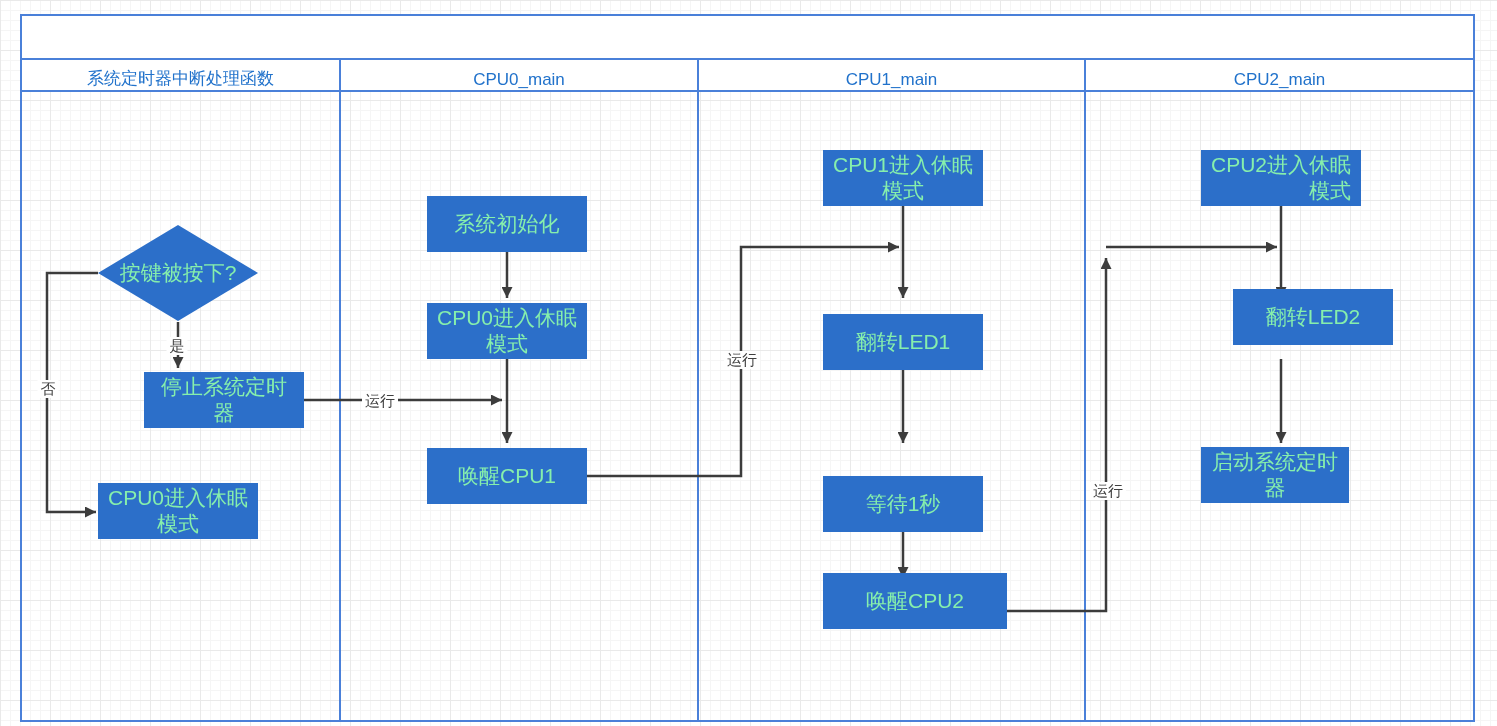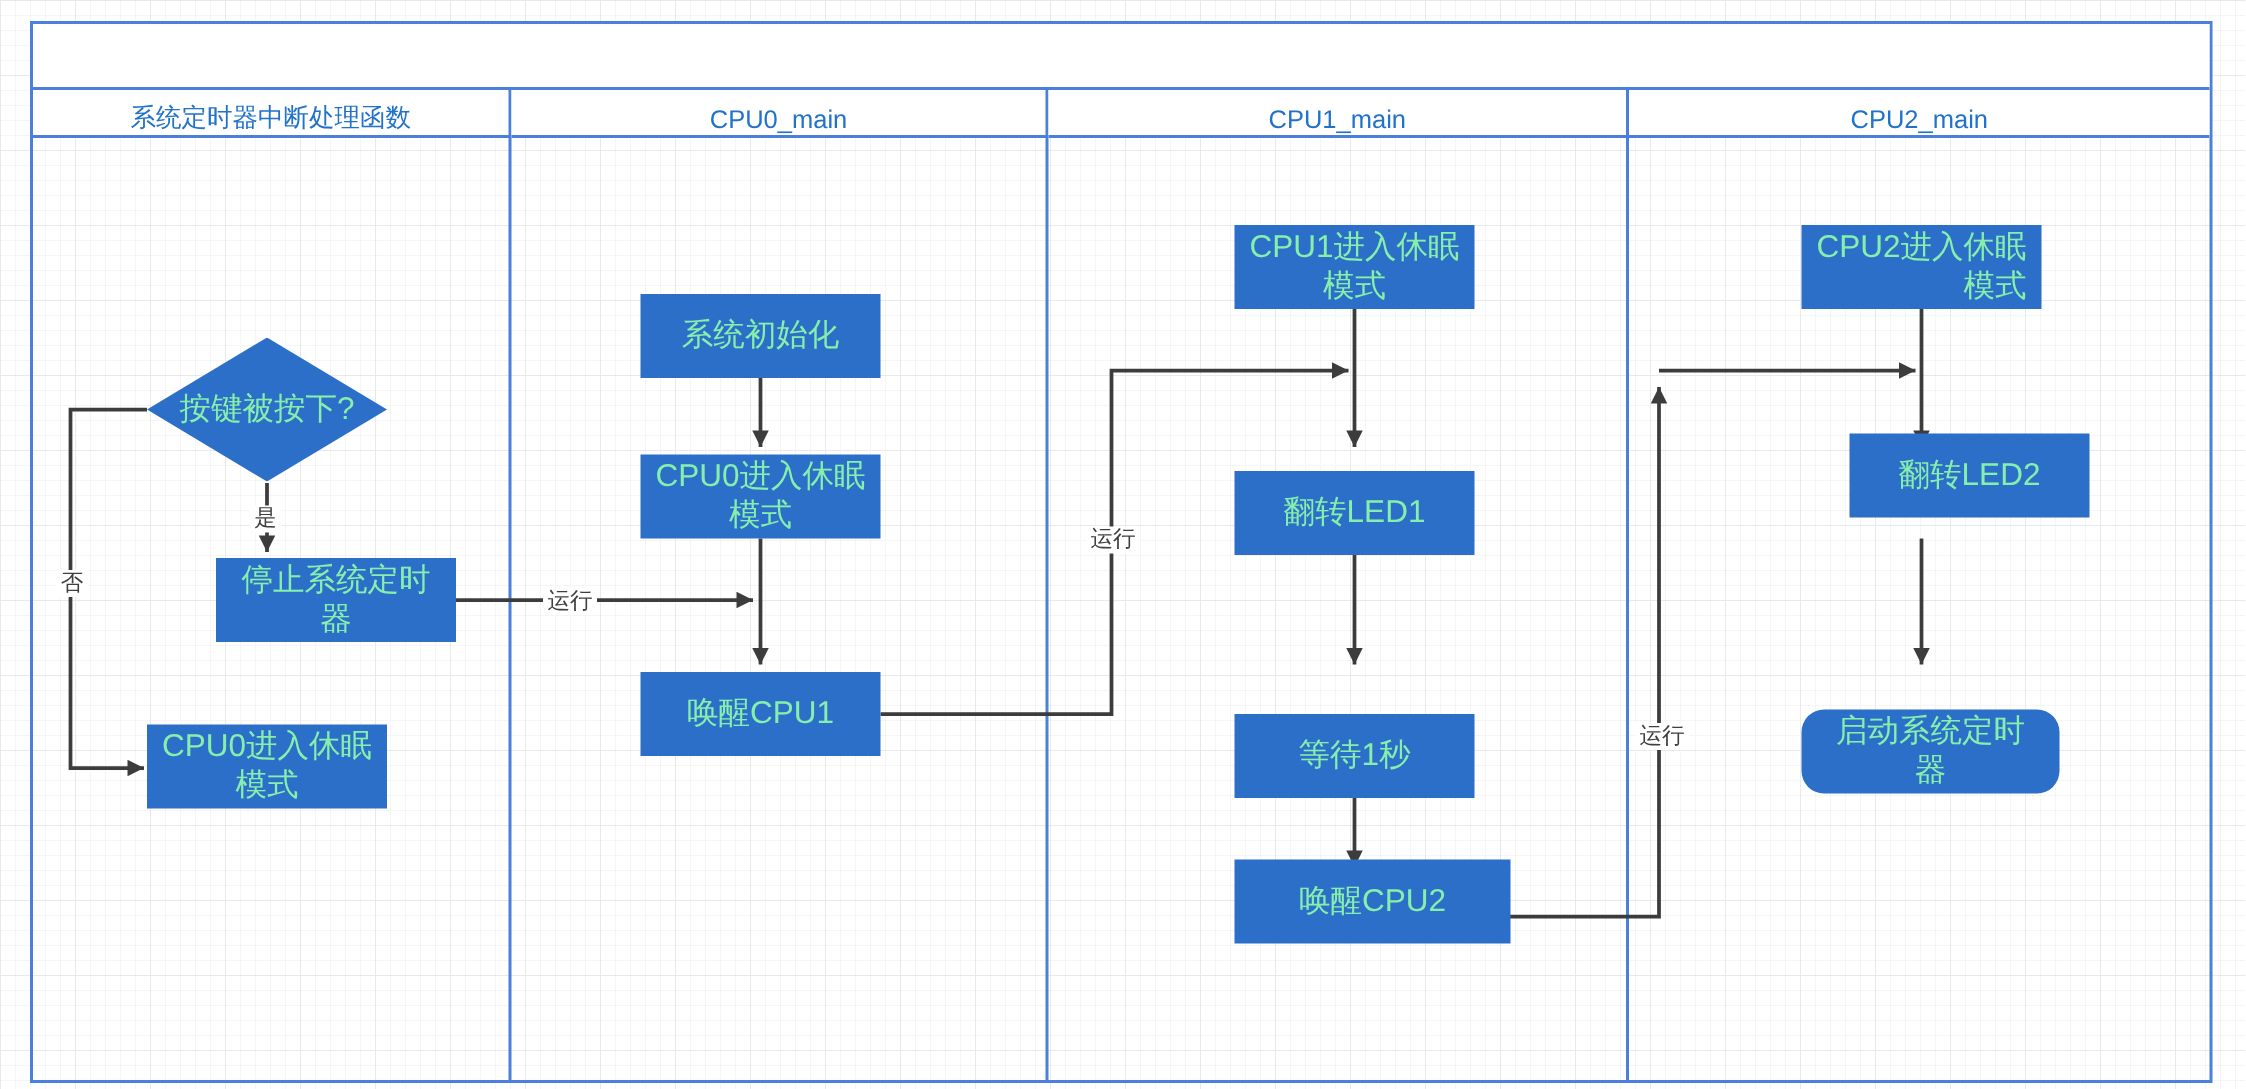--- a/index.html
+++ b/index.html
@@ -126,21 +126,21 @@
 
   <div class="node" style="left:823px;top:150px;width:160px;height:56px;">CPU1进入休眠
 模式</div>
   <div class="node" style="left:823px;top:314px;width:160px;height:56px;">翻转LED1</div>
   <div class="node" style="left:823px;top:448px;width:160px;height:56px;margin-top:28px;">等待1秒</div>
   <div class="node" style="left:823px;top:573px;width:184px;height:56px;">唤醒CPU2</div>
 
   <div class="node" style="left:1201px;top:150px;width:160px;height:56px;text-align:right;">CPU2进入休眠
 模式</div>
   <div class="node" style="left:1201px;top:289px;width:160px;height:56px;margin-left:32px;">翻转LED2</div>
-  <div class="node" style="left:1201px;top:473px;width:172px;height:56px;border-radius:15px;">启动系统定时
+  <div class="node" style="left:1201px;top:447px;width:148px;height:56px;">启动系统定时
 器</div>
 
   <div class="edge-label" style="left:177px;top:346px;">是</div>
   <div class="edge-label" style="left:48px;top:389px;">否</div>
   <div class="edge-label" style="left:380px;top:401px;">运行</div>
   <div class="edge-label" style="left:742px;top:360px;">运行</div>
   <div class="edge-label" style="left:1108px;top:491px;">运行</div>
 
 </div>
 

